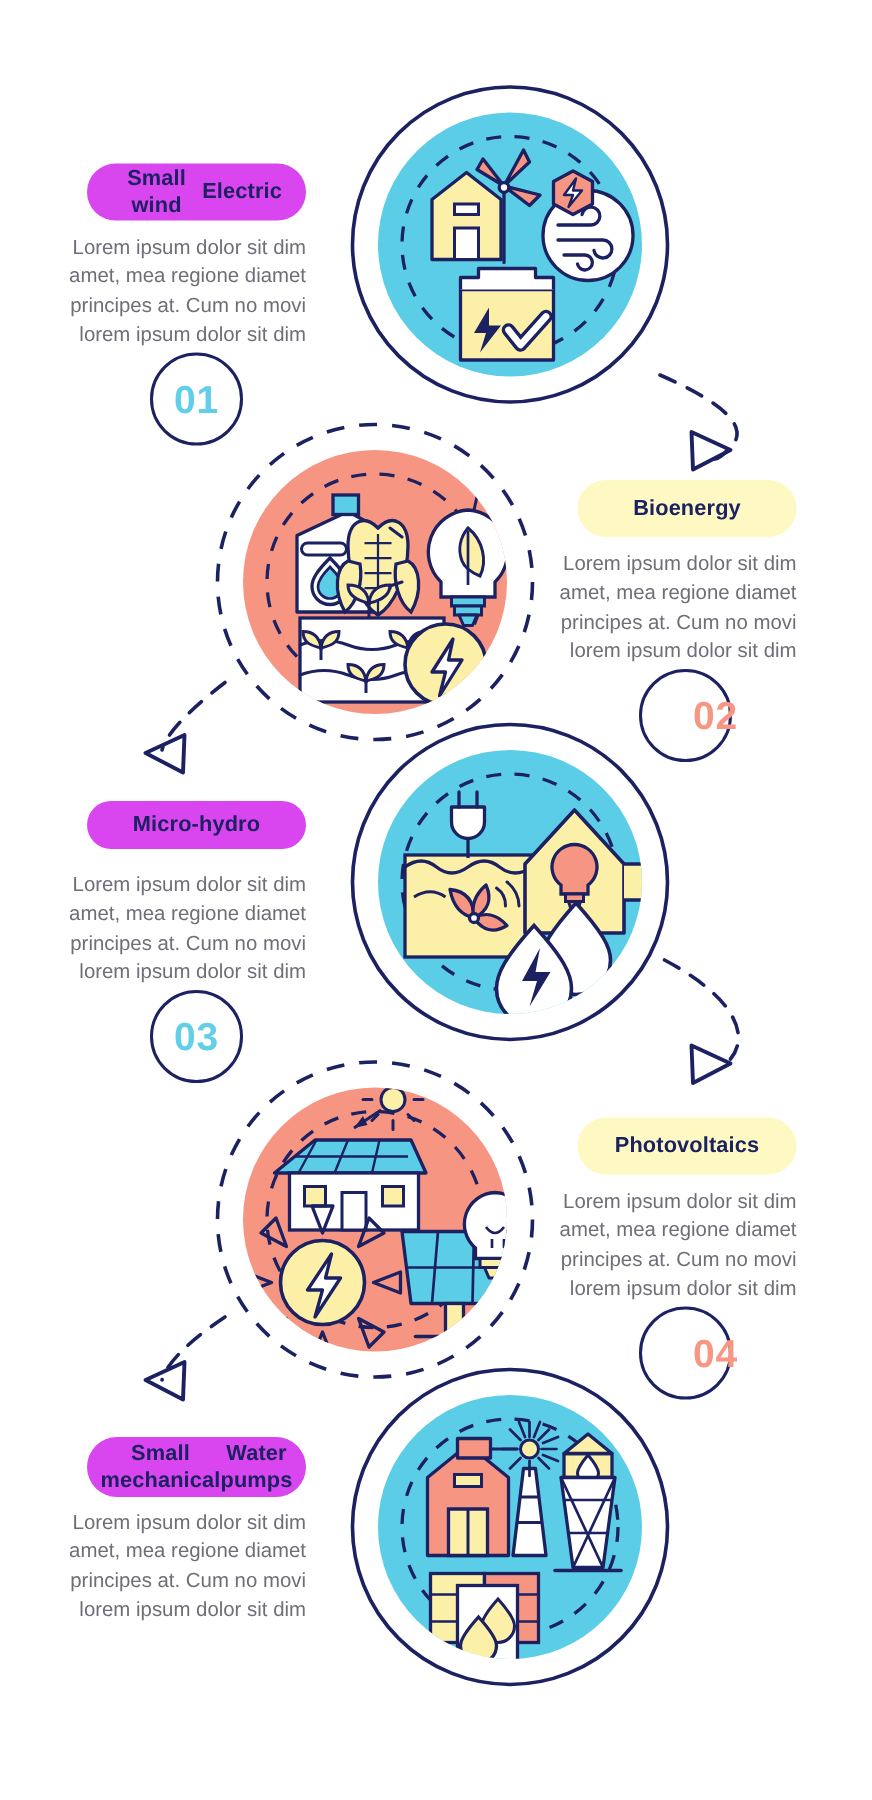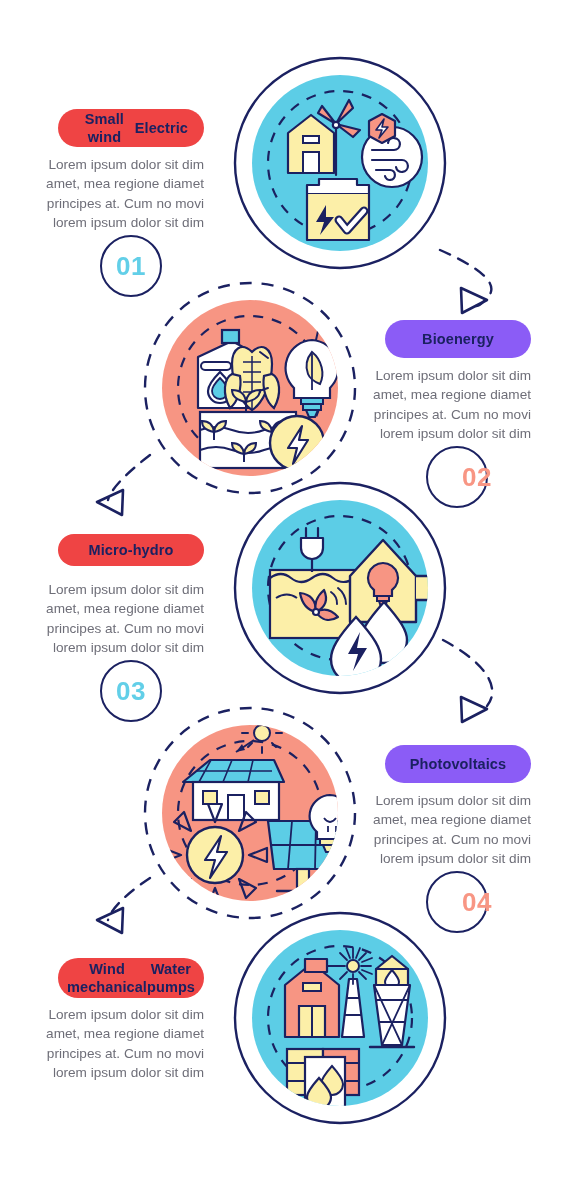--- a/index.html
+++ b/index.html
@@ -2,22 +2,22 @@
 <html><head>
 <meta charset="utf-8">
 <style>
   html,body{margin:0;padding:0;background:#ffffff;}
   body{width:581px;height:1200px;font-family:"Liberation Sans",sans-serif;}
   .stage{position:relative;width:581px;height:1200px;overflow:hidden;background:#fff;}
   .stage svg.layer{position:absolute;left:0;top:0;width:581px;height:1200px;}
   .pill{position:absolute;border-radius:999px;display:flex;align-items:center;justify-content:center;
         text-align:center;color:#1b2161;font-weight:bold;font-size:14.5px;line-height:1.25;
         letter-spacing:.1px;padding:7px 16px;box-sizing:border-box;}
-  .pill.cyan{background:#ef4444;}
-  .pill.coral{background:#8b5cf6;}
+  .pill.cyan{background:#d946ef;}
+  .pill.coral{background:#fef9c3;}
   .desc{position:absolute;color:#6e6e78;font-size:13.6px;line-height:1.42;width:190px;}
   .desc.left{text-align:right;}
   .desc.right{text-align:right;}
   .numwrap{position:absolute;width:62px;height:62px;border-radius:50%;border:2.4px solid #1b2161;
            display:flex;align-items:center;justify-content:center;box-sizing:border-box;background:#fff;}
   .numwrap span{font-size:26px;font-weight:bold;letter-spacing:.5px;}
   .num-cyan span{color:#62CFE8;}
   .num-coral span{color:#F89684;margin-left:40px;}
 </style>
 </head>
@@ -351,19 +351,19 @@
 
   <div class="pill coral" style="left:385px;top:745px;width:146px;height:38px;">
     <span>Photovoltaics</span>
   </div>
   <div class="desc right" style="left:341px;top:791px;">Lorem ipsum dolor sit dim amet, mea regione diamet principes at. Cum no movi lorem ipsum dolor sit dim</div>
   <div class="numwrap num-coral" style="left:426px;top:871px;">
     <span>04</span>
   </div>
 
   <div class="pill cyan" style="left:58px;top:958px;width:146px;height:40px;">
-    <span>Wind mechanical</span>
+    <span>Small mechanical</span>
       <br>
     <span>Water pumps</span>
   </div>
   <div class="desc left" style="left:14px;top:1005px;">Lorem ipsum dolor sit dim amet, mea regione diamet principes at. Cum no movi lorem ipsum dolor sit dim</div>
 
 </div>
 
 </body></html>

